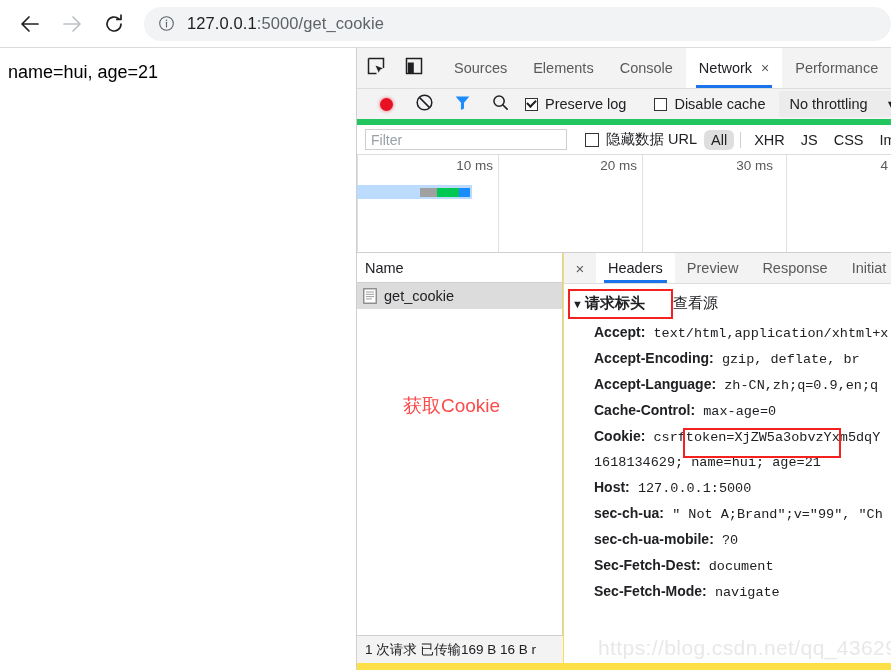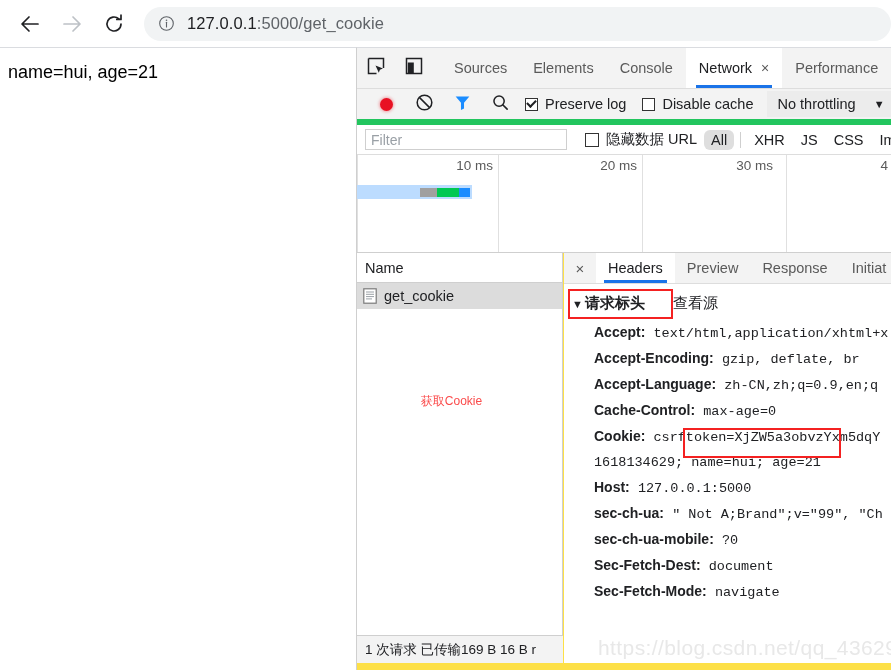--- a/index.html
+++ b/index.html
@@ -156,21 +156,21 @@
     height: 30px; border-bottom: 1px solid #cfcfcf; display: flex; align-items: center;
     padding-left: 8px; font-size: 14.5px; color: #202124; background: #fff;
   }
   .req-row {
     height: 26px; display: flex; align-items: center; padding-left: 6px;
     background: #dcdcdc; font-size: 14.5px; color: #202124;
   }
   .req-row .doc-icon { margin-right: 7px; display: flex; }
   .annot-text {
     position: absolute; left: 0; right: 16px; top: 140px; text-align: center;
-    color: #fb4b4b; font-size: 12px;
+    color: #fb4b4b; font-size: 19px;
   }
   .list-status {
     position: absolute; left: 0; bottom: 0; width: 206px; height: 28px;
     border-top: 1px solid #cfcfcf; background: #f3f3f3;
     display: flex; align-items: center; padding-left: 8px;
     font-size: 13.5px; color: #202124; white-space: nowrap; overflow: hidden;
   }
 
   .detail {
     position: absolute; left: 207px; top: 0; right: 0; height: 410px; background: #fff;
@@ -336,21 +336,21 @@
           <svg width="19" height="19" viewBox="0 0 20 20">
             <circle cx="8.5" cy="8.5" r="5.4" fill="none" stroke="#202124" stroke-width="1.6"></circle>
             <path d="M12.6 12.6l4.4 4.4" stroke="#202124" stroke-width="1.7" stroke-linecap="round"></path>
           </svg>
         </span>
       </div>
       <div class="check-wrap">
         <span class="cbox checked"></span>
         <span class="tb-label">Preserve log</span>
       </div>
-      <div class="check-wrap" style="margin-left:16px">
+      <div class="check-wrap" style="margin-left:28px">
         <span class="cbox"></span>
         <span class="tb-label">Disable cache</span>
       </div>
       <div class="throttle">
         <span>No throttling</span>
         <span class="caret">▼</span>
       </div>
     </div>
 
     <div class="filter-row">

